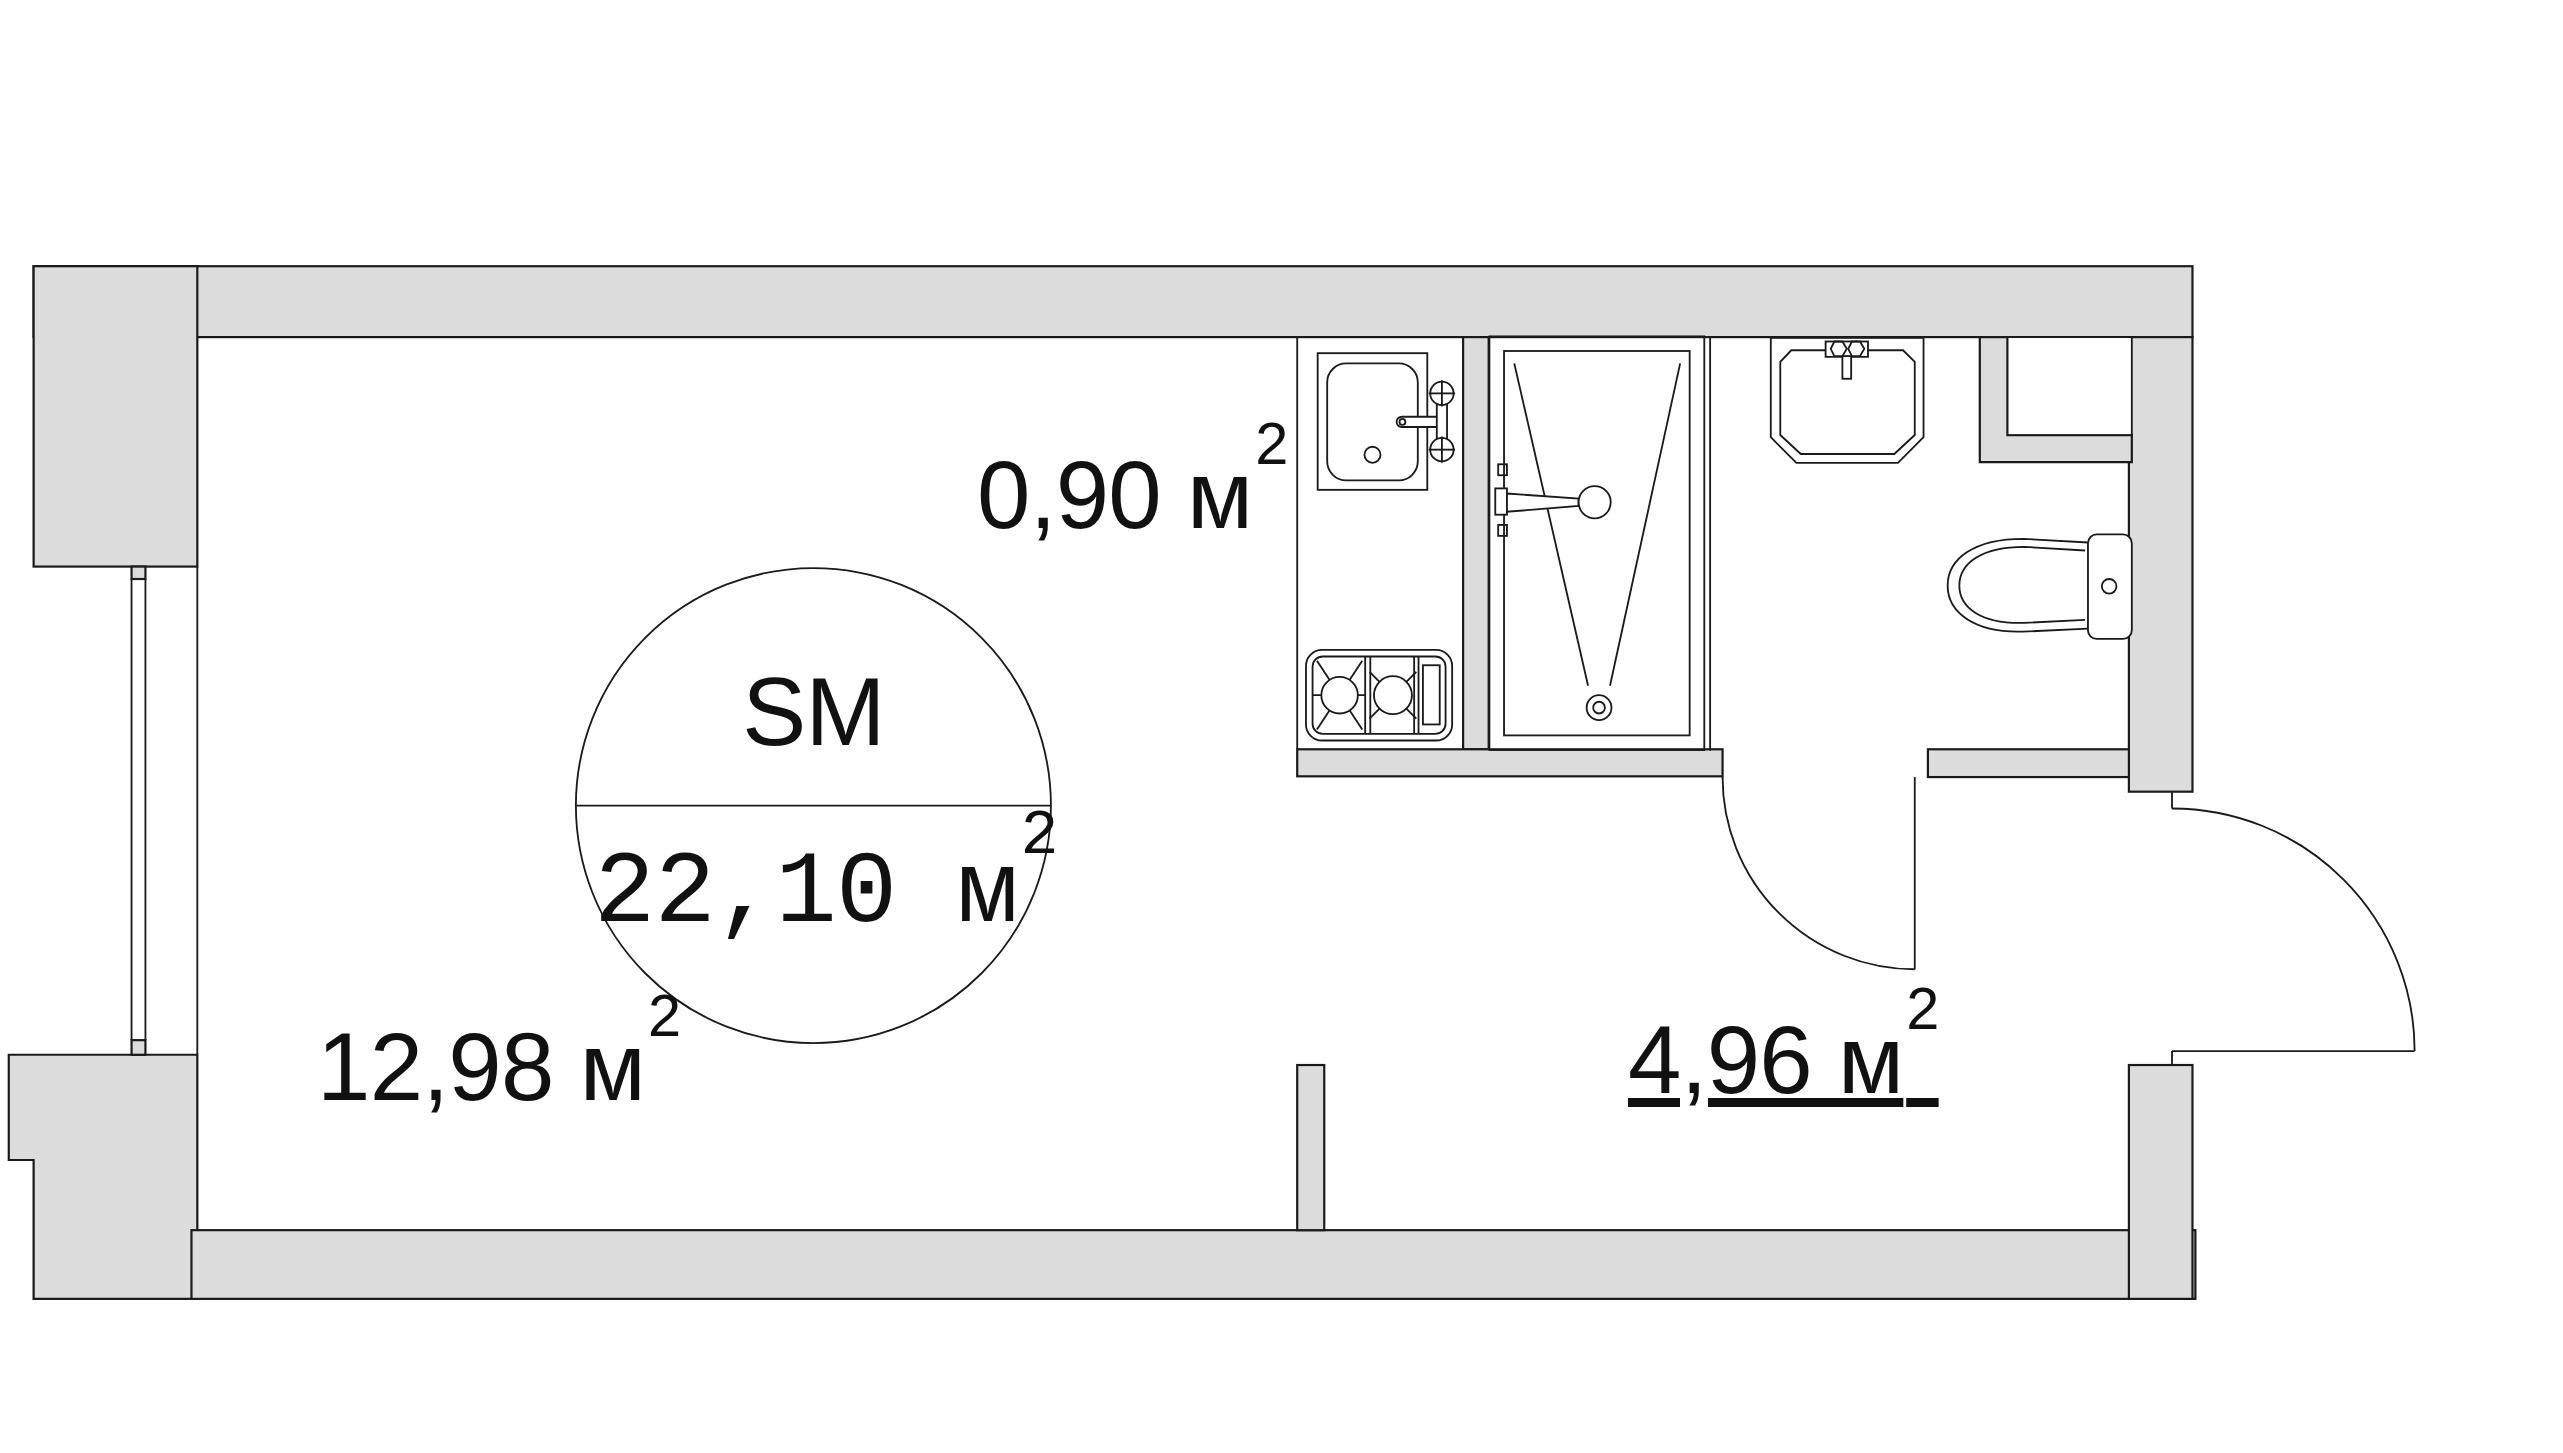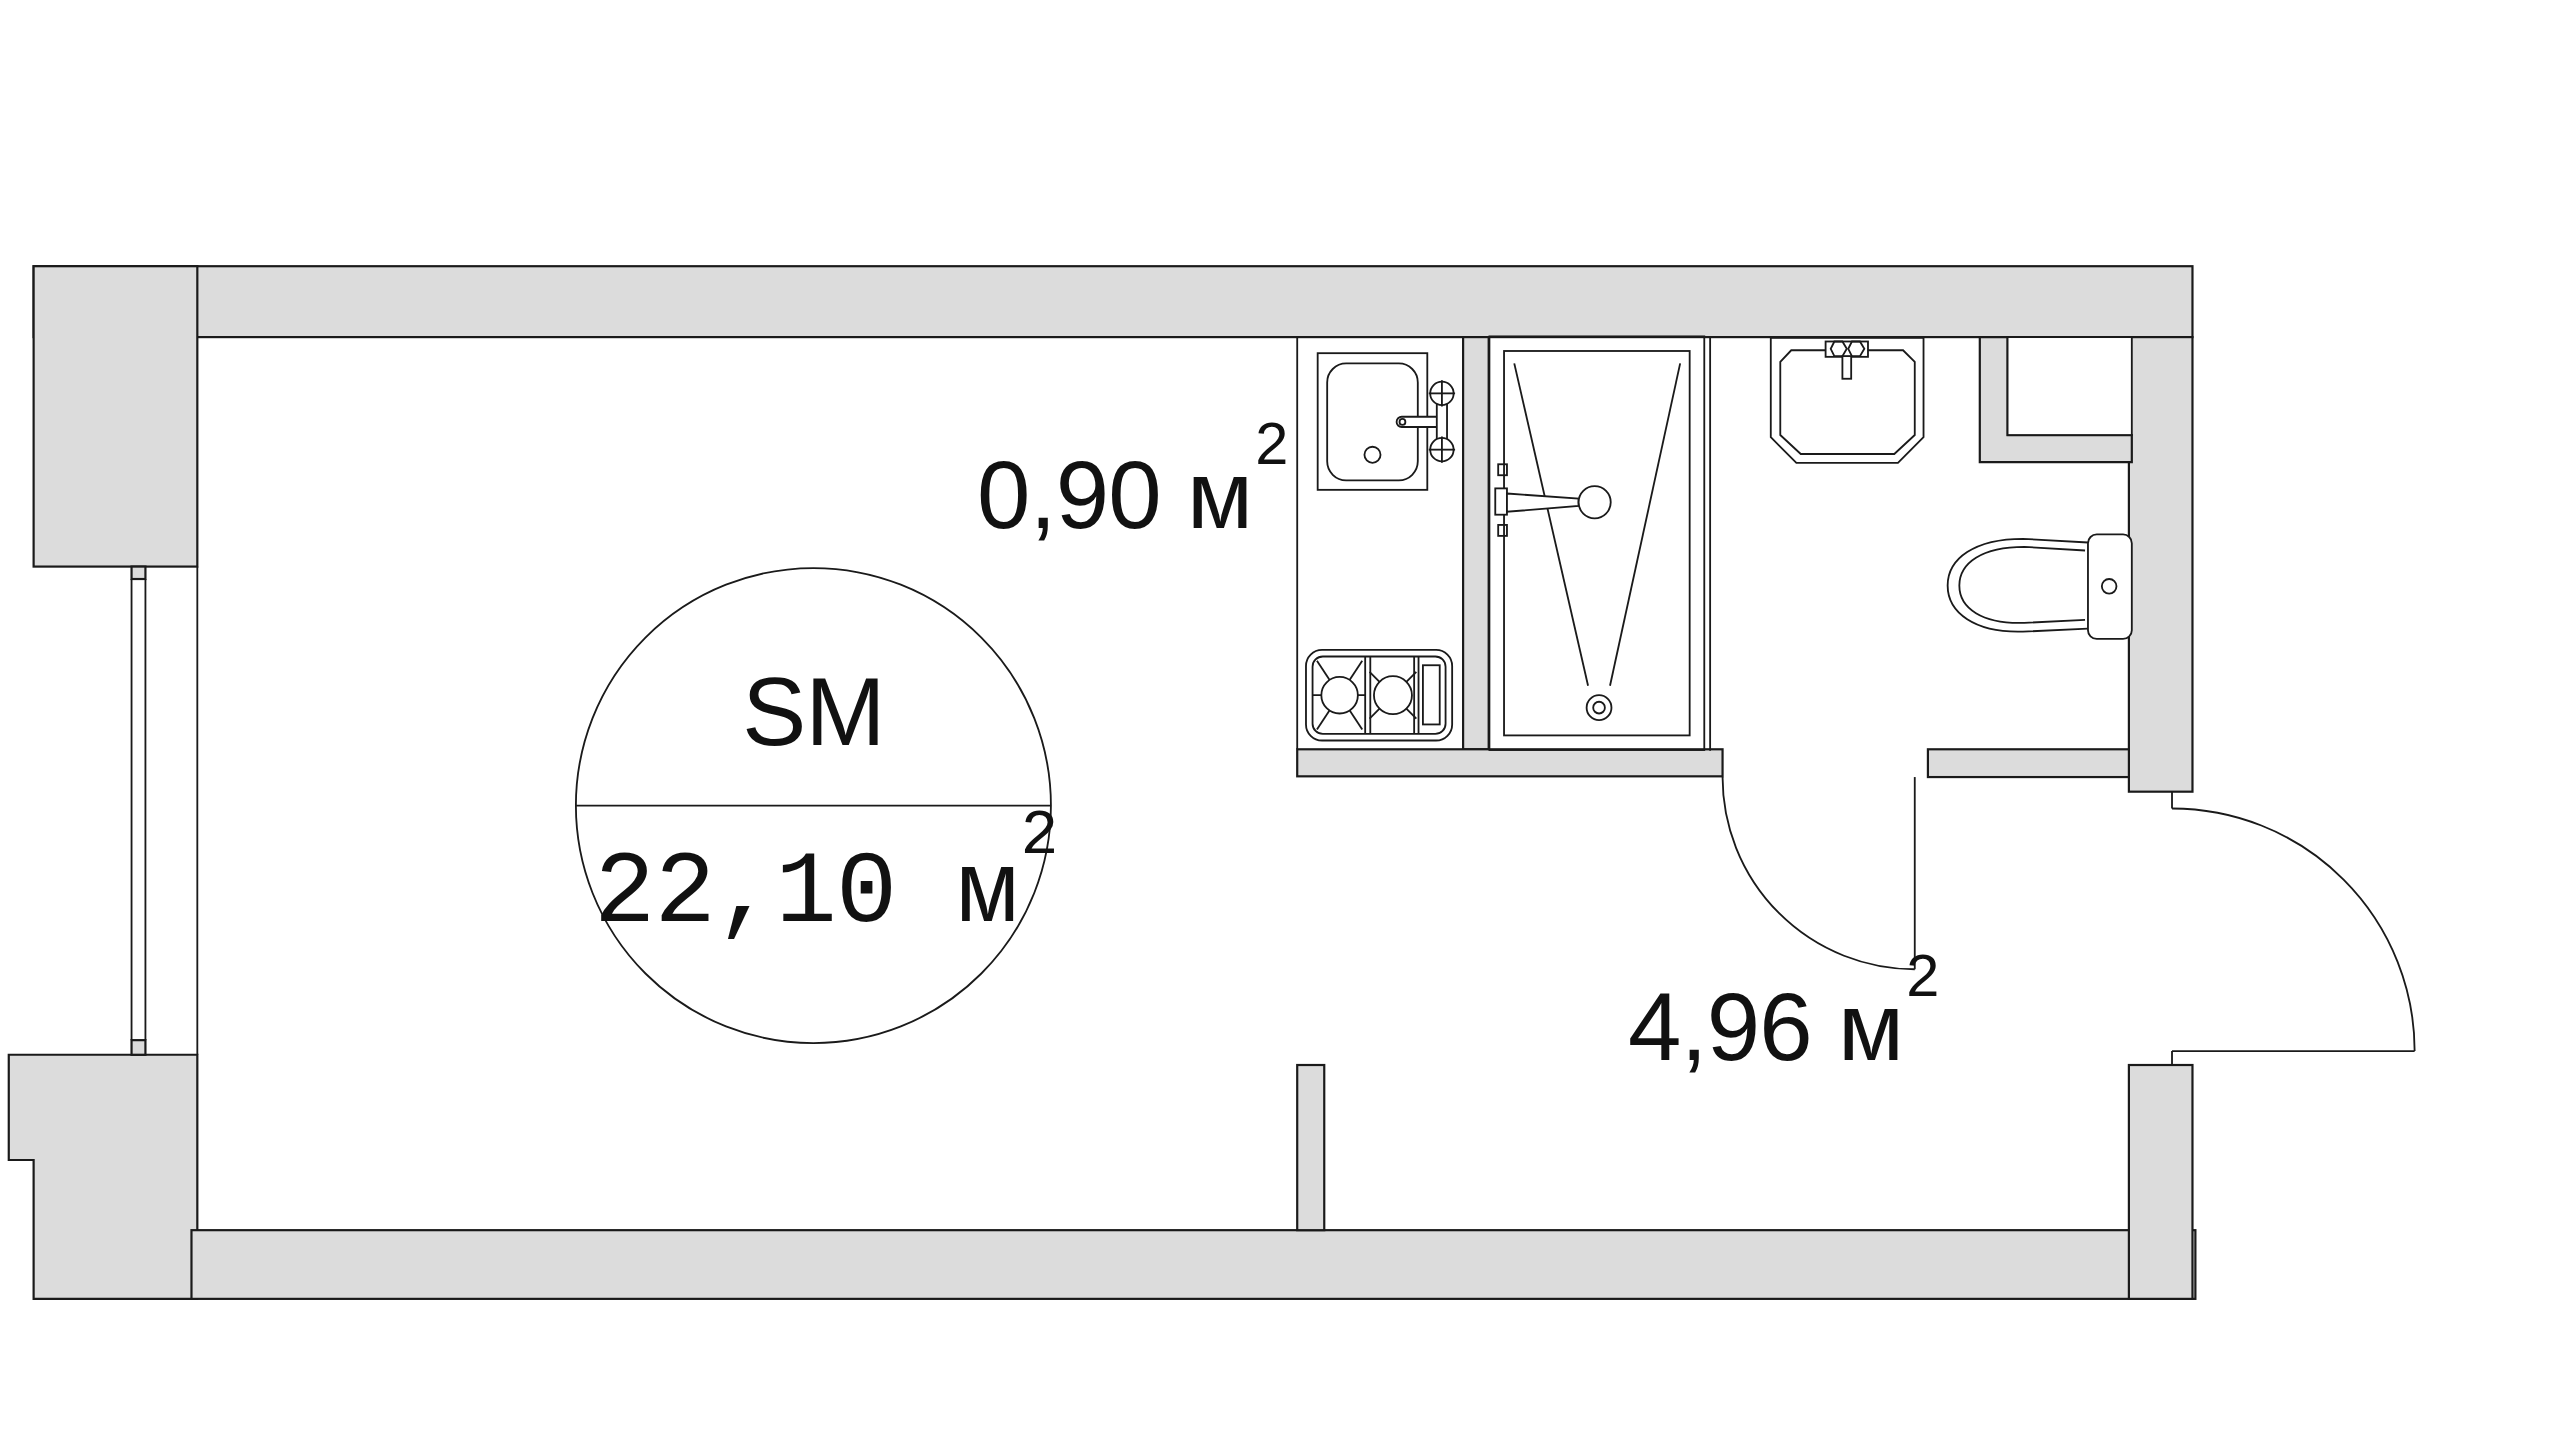--- a/index.html
+++ b/index.html
@@ -162,19 +162,22 @@
 
   <div class="area-label centered total-area" style="left:594px;top:838px;width:439px;">
     <span>22,10 м</span><sup>2</sup>
   </div>
 
   <div class="area-label" style="left:977px;top:445px;">
     <span>0,90 м</span><sup>2</sup>
   </div>
 
 
+  <div class="area-label" style="left:317px;top:1017px;">
+    <span>12,98 м</span><sup>2</sup>
+  </div>
 
-  <div class="area-label" style="left:1628px;top:977px;">
+  <div class="area-label" style="left:1628px;top:1010px;text-decoration:underline;">
     <span>4,96 м</span><sup>2</sup>
   </div>
 
 </div>
 
 
 </body></html>

